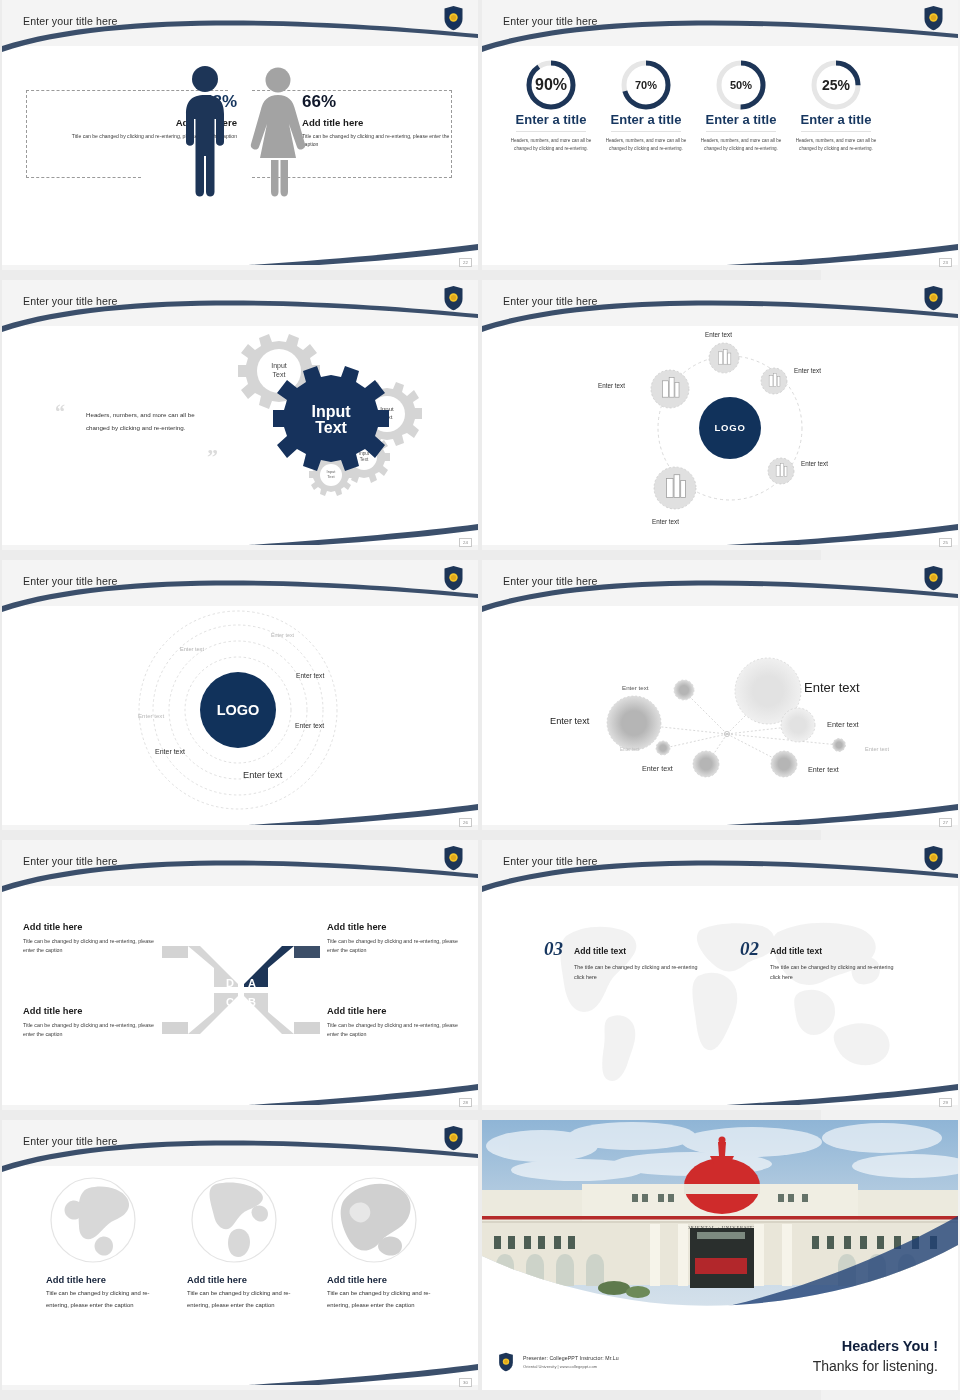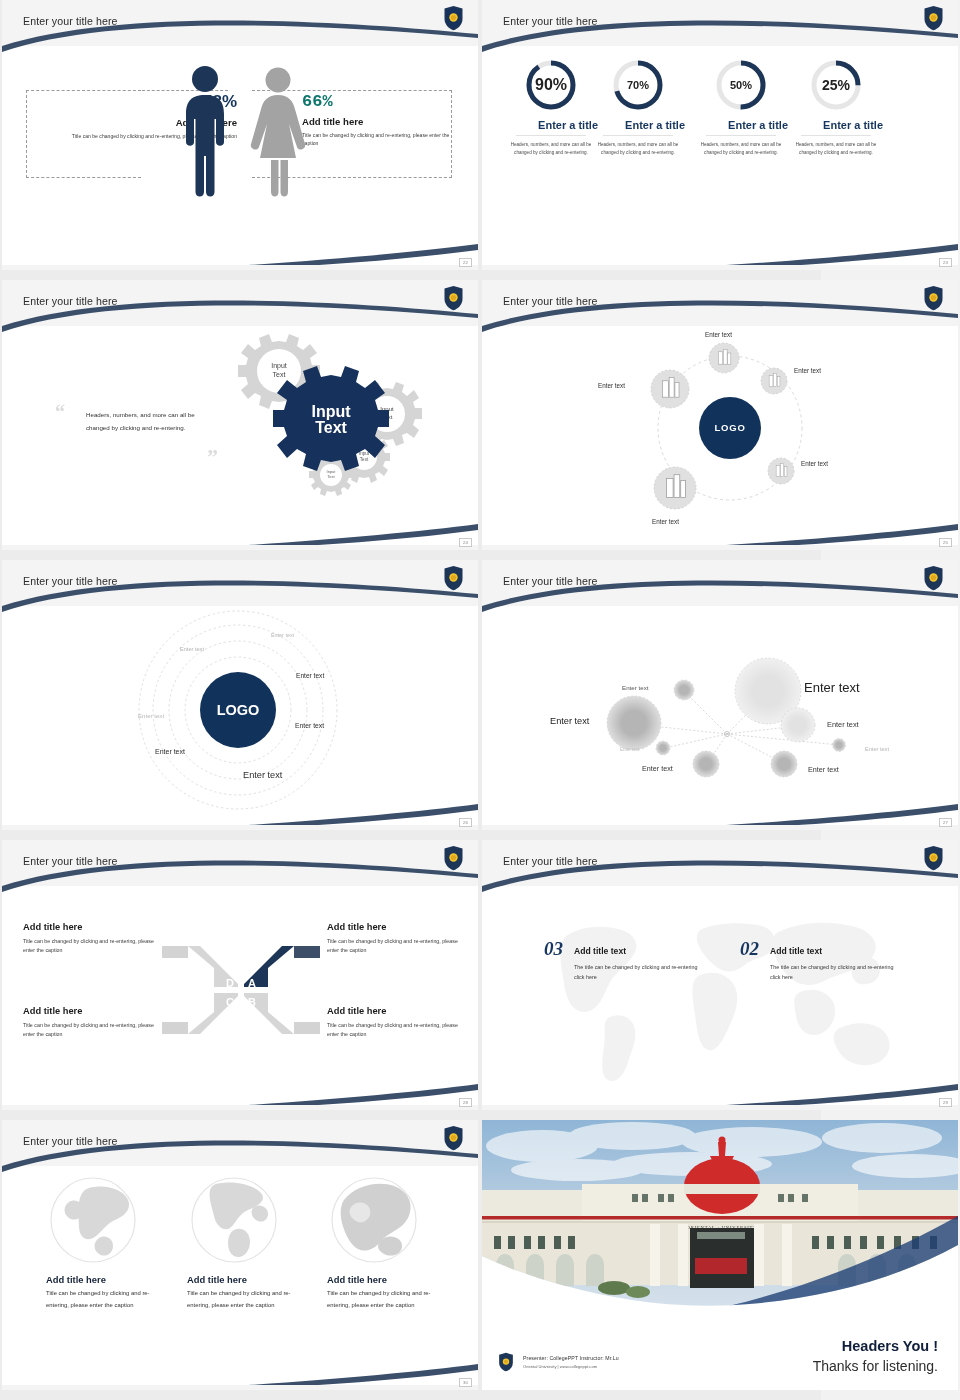--- a/index.html
+++ b/index.html
@@ -45,29 +45,29 @@
     width: 13px; height: 9px;
     border: 1px solid #c9c9c9; background: #fff;
     font-size: 4.4px; line-height: 8px; text-align: center;
     color: #8a8a8a;
   }
   .body { position: absolute; left:0; top:46px; right:0; bottom:0; }
 
   
   .pct { font-size: 17px; font-weight: bold; }
   .pct.navy { color: #15355e; }
-  .pct.gray { color: #0f766e; font-family: Liberation Mono, monospace; }
+  .pct.gray { color: #0f172a; }
   .addtitle { font-size: 9.6px; font-weight: bold; color: #1c1c1c; }
   .cap { font-size: 5.1px; color: #3a3a3a; line-height: 1.55; }
   .dashbox { position:absolute; border:1px dashed #9a9a9a; }
 
   
   .donut-col { position: absolute; top: 12px; width: 94px; text-align: center; }
   .donut-wrap { width: 54px; height: 54px; margin: 0 auto; position: relative; }
-  .donut-lbl { margin-top: 7px; font-size: 11px; font-weight: bold; color: #16365f; text-align: right; }
+  .donut-lbl { font-size: 13px; font-weight: bold; color: #16365f; }
   .donut-rule { width: 70px; height: 1px; background: #e2e2e2; margin: 4px auto 5px; }
   .donut-txt { font-size: 4.6px; color: #4a4a4a; line-height: 1.75; }
 
   
   .quote { color: #dcdcdc; font-weight: bold; font-family: "Liberation Serif", serif; }
   .q-body { font-size: 6.2px; color: #333; line-height: 2.1; }
   .etext { position:absolute; font-size: 6.3px; color:#2e2e2e; white-space: nowrap; }
 
   
   .colhead { font-size: 9.3px; font-weight: bold; color: #1b1b1b; }
@@ -173,21 +173,21 @@
                 <circle cx="27" cy="27" r="22" fill="none" stroke="#e6e6e6" stroke-width="5"></circle>
           <circle cx="27" cy="27" r="22" fill="none" stroke="#1d3557" stroke-width="5" stroke-dasharray="124.4 13.8" transform="rotate(-90 27 27)"></circle>
               </svg>
           <div style="position:absolute;inset:0;display:flex;align-items:center;justify-content:center;font-size:16px;font-weight:bold;color:#222;">90%</div>
         </div>
         <div class="donut-lbl">Enter a title</div>
         <div class="donut-rule"></div>
         <div class="donut-txt">Headers, numbers, and more can all be changed by clicking and re-entering.</div>
       </div>
 
-      <div class="donut-col" style="left:109px;">
+      <div class="donut-col" style="left:117px;">
         <div class="donut-wrap">
           <svg viewBox="0 0 54 54">
                 <circle cx="27" cy="27" r="22" fill="none" stroke="#e6e6e6" stroke-width="5"></circle>
           <circle cx="27" cy="27" r="22" fill="none" stroke="#1d3557" stroke-width="5" stroke-dasharray="96.8 41.4" transform="rotate(-90 27 27)"></circle>
               </svg>
           <div style="position:absolute;inset:0;display:flex;align-items:center;justify-content:center;font-size:11px;font-weight:bold;color:#222;">70%</div>
         </div>
         <div class="donut-lbl">Enter a title</div>
         <div class="donut-rule"></div>
         <div class="donut-txt">Headers, numbers, and more can all be changed by clicking and re-entering.</div>

